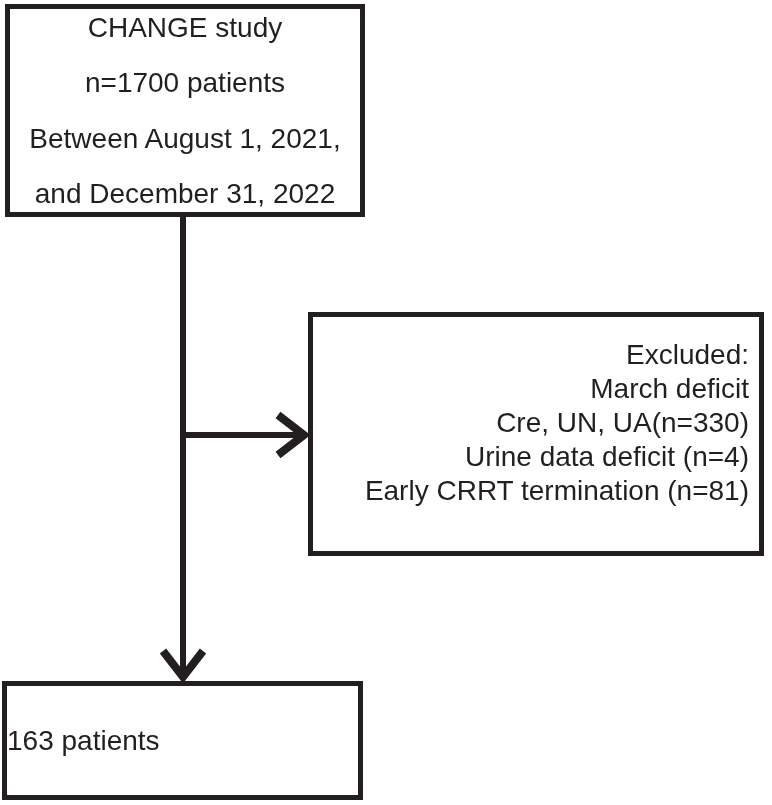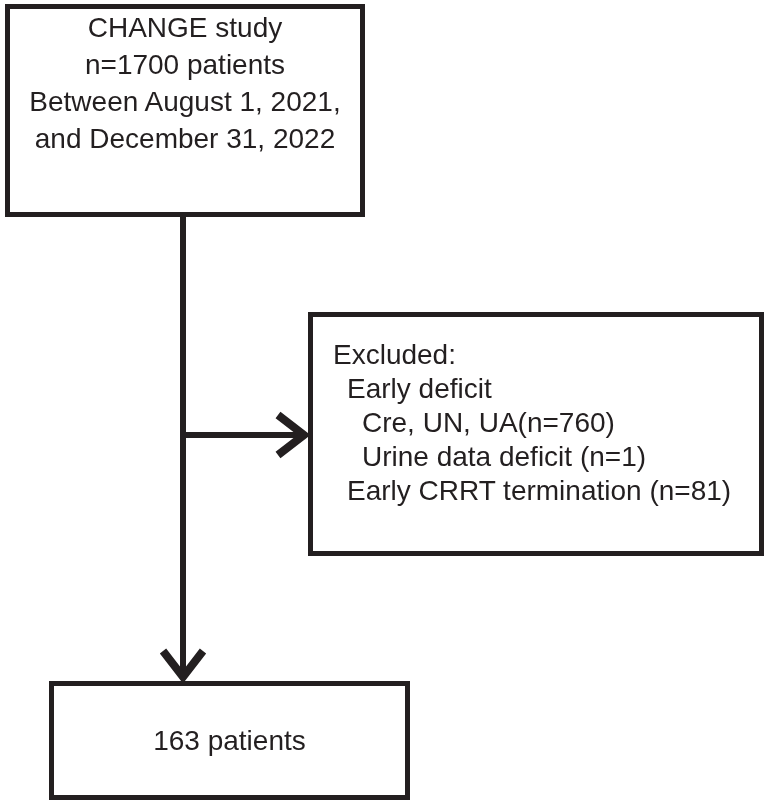--- a/index.html
+++ b/index.html
@@ -29,38 +29,37 @@
     position: absolute;
     background: #ffffff;
     border: 5px solid var(--ink);
     display: flex;
     flex-direction: column;
     font-size: 28px;
   }
   .box--study {
     left: 5px; top: 4px;
     width: 360px; height: 213px;
-    justify-content: flex-start;
+    justify-content: space-between;
     text-align: center;
     line-height: 37px;
   }
   .box--excluded {
     left: 308px; top: 312px;
     width: 456px; height: 244px;
     padding: 21px 10px 0 20px;
     line-height: 34px;
-    text-align: left;
+    text-align: right;
   }
   .box--final {
     left: 2px; top: 681px;
     width: 361px; height: 119px;
     justify-content: center;
-    text-align: center;
+    text-align: left;
     line-height: 37px;
-    margin-left: 47px;
   }
   .line { white-space: nowrap; }
   .indent-1 { padding-left: 14px; }
   .indent-2 { padding-left: 29px; }
 </style>
 </head>
 <body>
 
 <div class="canvas">
 
@@ -77,23 +76,23 @@
 
   <div class="box box--study">
     <div class="line">CHANGE study</div>
     <div class="line">n=1700 patients</div>
     <div class="line">Between August 1, 2021,</div>
     <div class="line">and December 31, 2022</div>
   </div>
 
   <div class="box box--excluded">
     <div class="line">Excluded:</div>
-    <div class="line indent-1">Early deficit</div>
-    <div class="line indent-2">Cre, UN, UA(n=760)</div>
-    <div class="line indent-2">Urine data deficit (n=1)</div>
+    <div class="line indent-1">March deficit</div>
+    <div class="line indent-2">Cre, UN, UA(n=330)</div>
+    <div class="line indent-2">Urine data deficit (n=4)</div>
     <div class="line indent-1">Early CRRT termination (n=81)</div>
   </div>
 
   <div class="box box--final">
     <div class="line">163 patients</div>
   </div>
 
 </div>
 
 </body></html>

